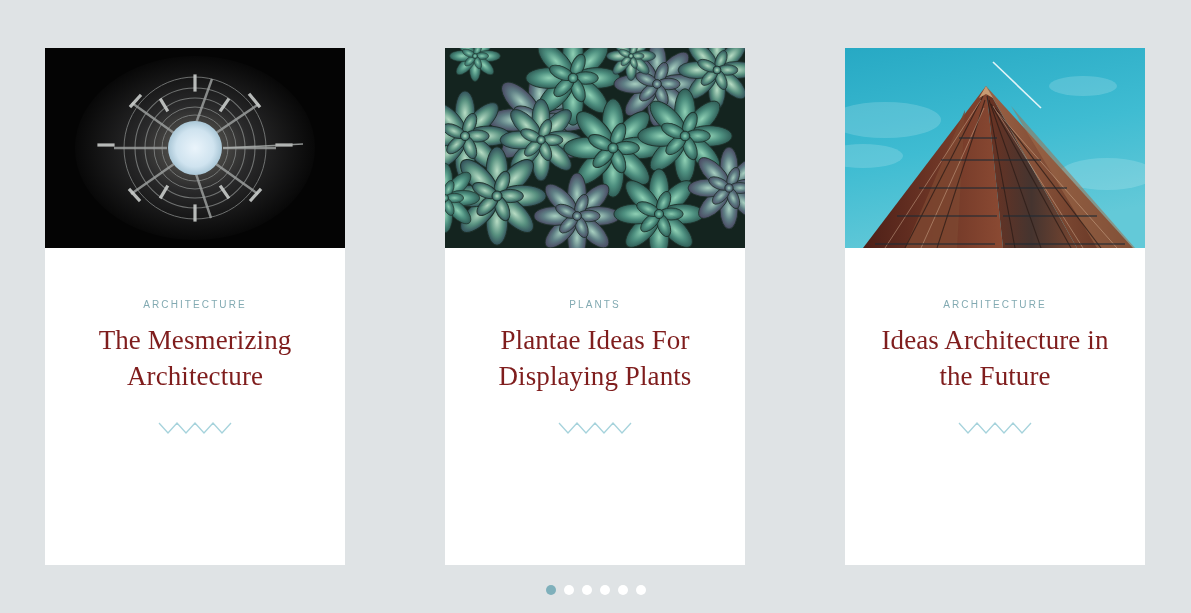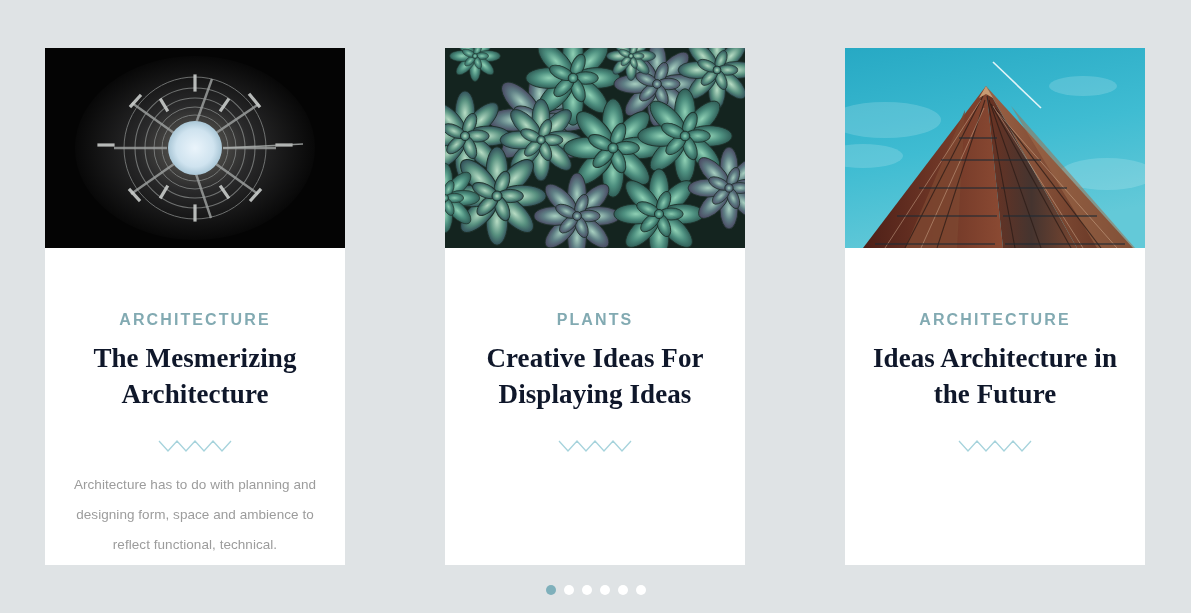--- a/index.html
+++ b/index.html
@@ -53,34 +53,34 @@
 
   .card-body {
     flex: 1;
     padding: 52px 22px 0 22px;
     box-sizing: border-box;
     text-align: center;
   }
 
   .card-category {
     font-family: "Liberation Sans", sans-serif;
-    font-size: 16px;
-    font-weight: bold;
+    font-size: 10px;
+    font-weight: normal;
     letter-spacing: 2.1px;
     color: #82aab2;
     text-transform: uppercase;
     line-height: 1;
-    margin: 12px 0 12px 0;
+    margin: 0 0 12px 0;
   }
 
   .card-title {
     font-family: "Liberation Serif", serif;
     font-size: 27px;
-    font-weight: bold;
-    color: #0f172a;
+    font-weight: normal;
+    color: #7f1d1d;
     line-height: 36px;
     margin: 0;
     letter-spacing: 0.1px;
   }
 
   .divider {
     margin: 26px auto 0 auto;
     width: 74px;
     height: 16px;
   }
@@ -175,21 +175,20 @@
         </svg>
       </div>
       <div class="card-body">
         <div class="card-category">ARCHITECTURE</div>
         <h3 class="card-title">The Mesmerizing Architecture</h3>
         <div class="divider">
           <svg width="74" height="16" viewBox="0 0 74 16" xmlns="http://www.w3.org/2000/svg">
             <polyline points="1,3 10,13 19,3 28,13 37,3 46,13 55,3 64,13 73,3" fill="none" stroke="#a6d3dc" stroke-width="1.3"></polyline>
           </svg>
         </div>
-        <p class="card-text">Architecture has to do with planning and designing form, space and ambience to reflect functional, technical.</p>
       </div>
     </div>
 
     <div class="card">
       <div class="card-media">
         <svg viewBox="0 0 300 200" xmlns="http://www.w3.org/2000/svg">
           <defs>
             <radialGradient id="succA" cx="50%" cy="50%" r="50%">
               <stop offset="0%" stop-color="#8fd0b4"></stop>
               <stop offset="55%" stop-color="#4e9080"></stop>
@@ -241,21 +240,21 @@
             <use href="#rosette" transform="translate(214,166) scale(1.1)" fill="url(#succA)"></use>
             <use href="#rosette" transform="translate(284,140) scale(1.0)" fill="url(#succB)"></use>
             <use href="#rosette" transform="translate(0,150) scale(0.85)" fill="url(#succA)"></use>
             <use href="#rosette" transform="translate(186,8) scale(0.6)" fill="url(#succC)"></use>
             <use href="#rosette" transform="translate(30,8) scale(0.62)" fill="url(#succA)"></use>
           </g>
         </svg>
       </div>
       <div class="card-body">
         <div class="card-category">PLANTS</div>
-        <h3 class="card-title">Creative Ideas For Displaying Ideas</h3>
+        <h3 class="card-title">Plantae Ideas For Displaying Plants</h3>
         <div class="divider">
           <svg width="74" height="16" viewBox="0 0 74 16" xmlns="http://www.w3.org/2000/svg">
             <polyline points="1,3 10,13 19,3 28,13 37,3 46,13 55,3 64,13 73,3" fill="none" stroke="#a6d3dc" stroke-width="1.3"></polyline>
           </svg>
         </div>
       </div>
     </div>
 
     <div class="card shift-text">
       <div class="card-media">

